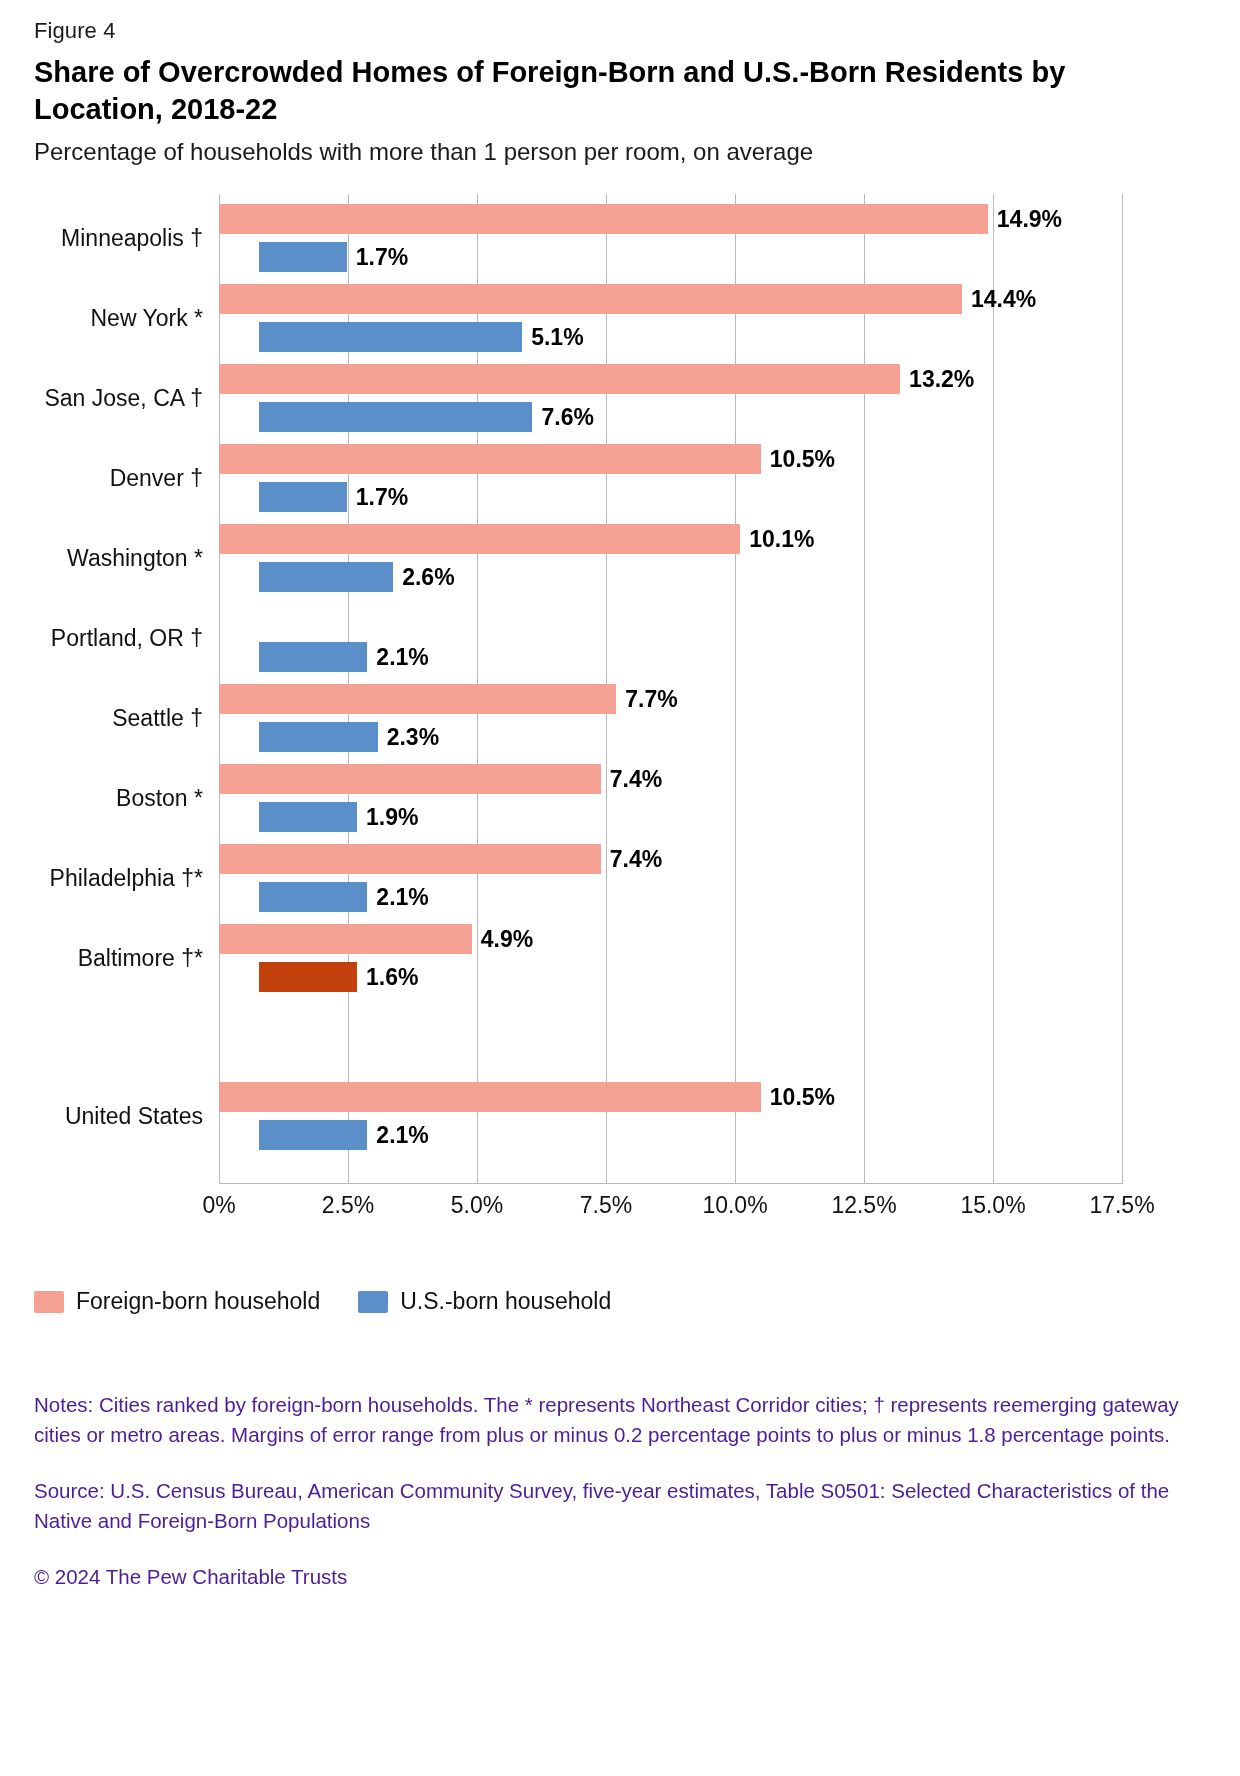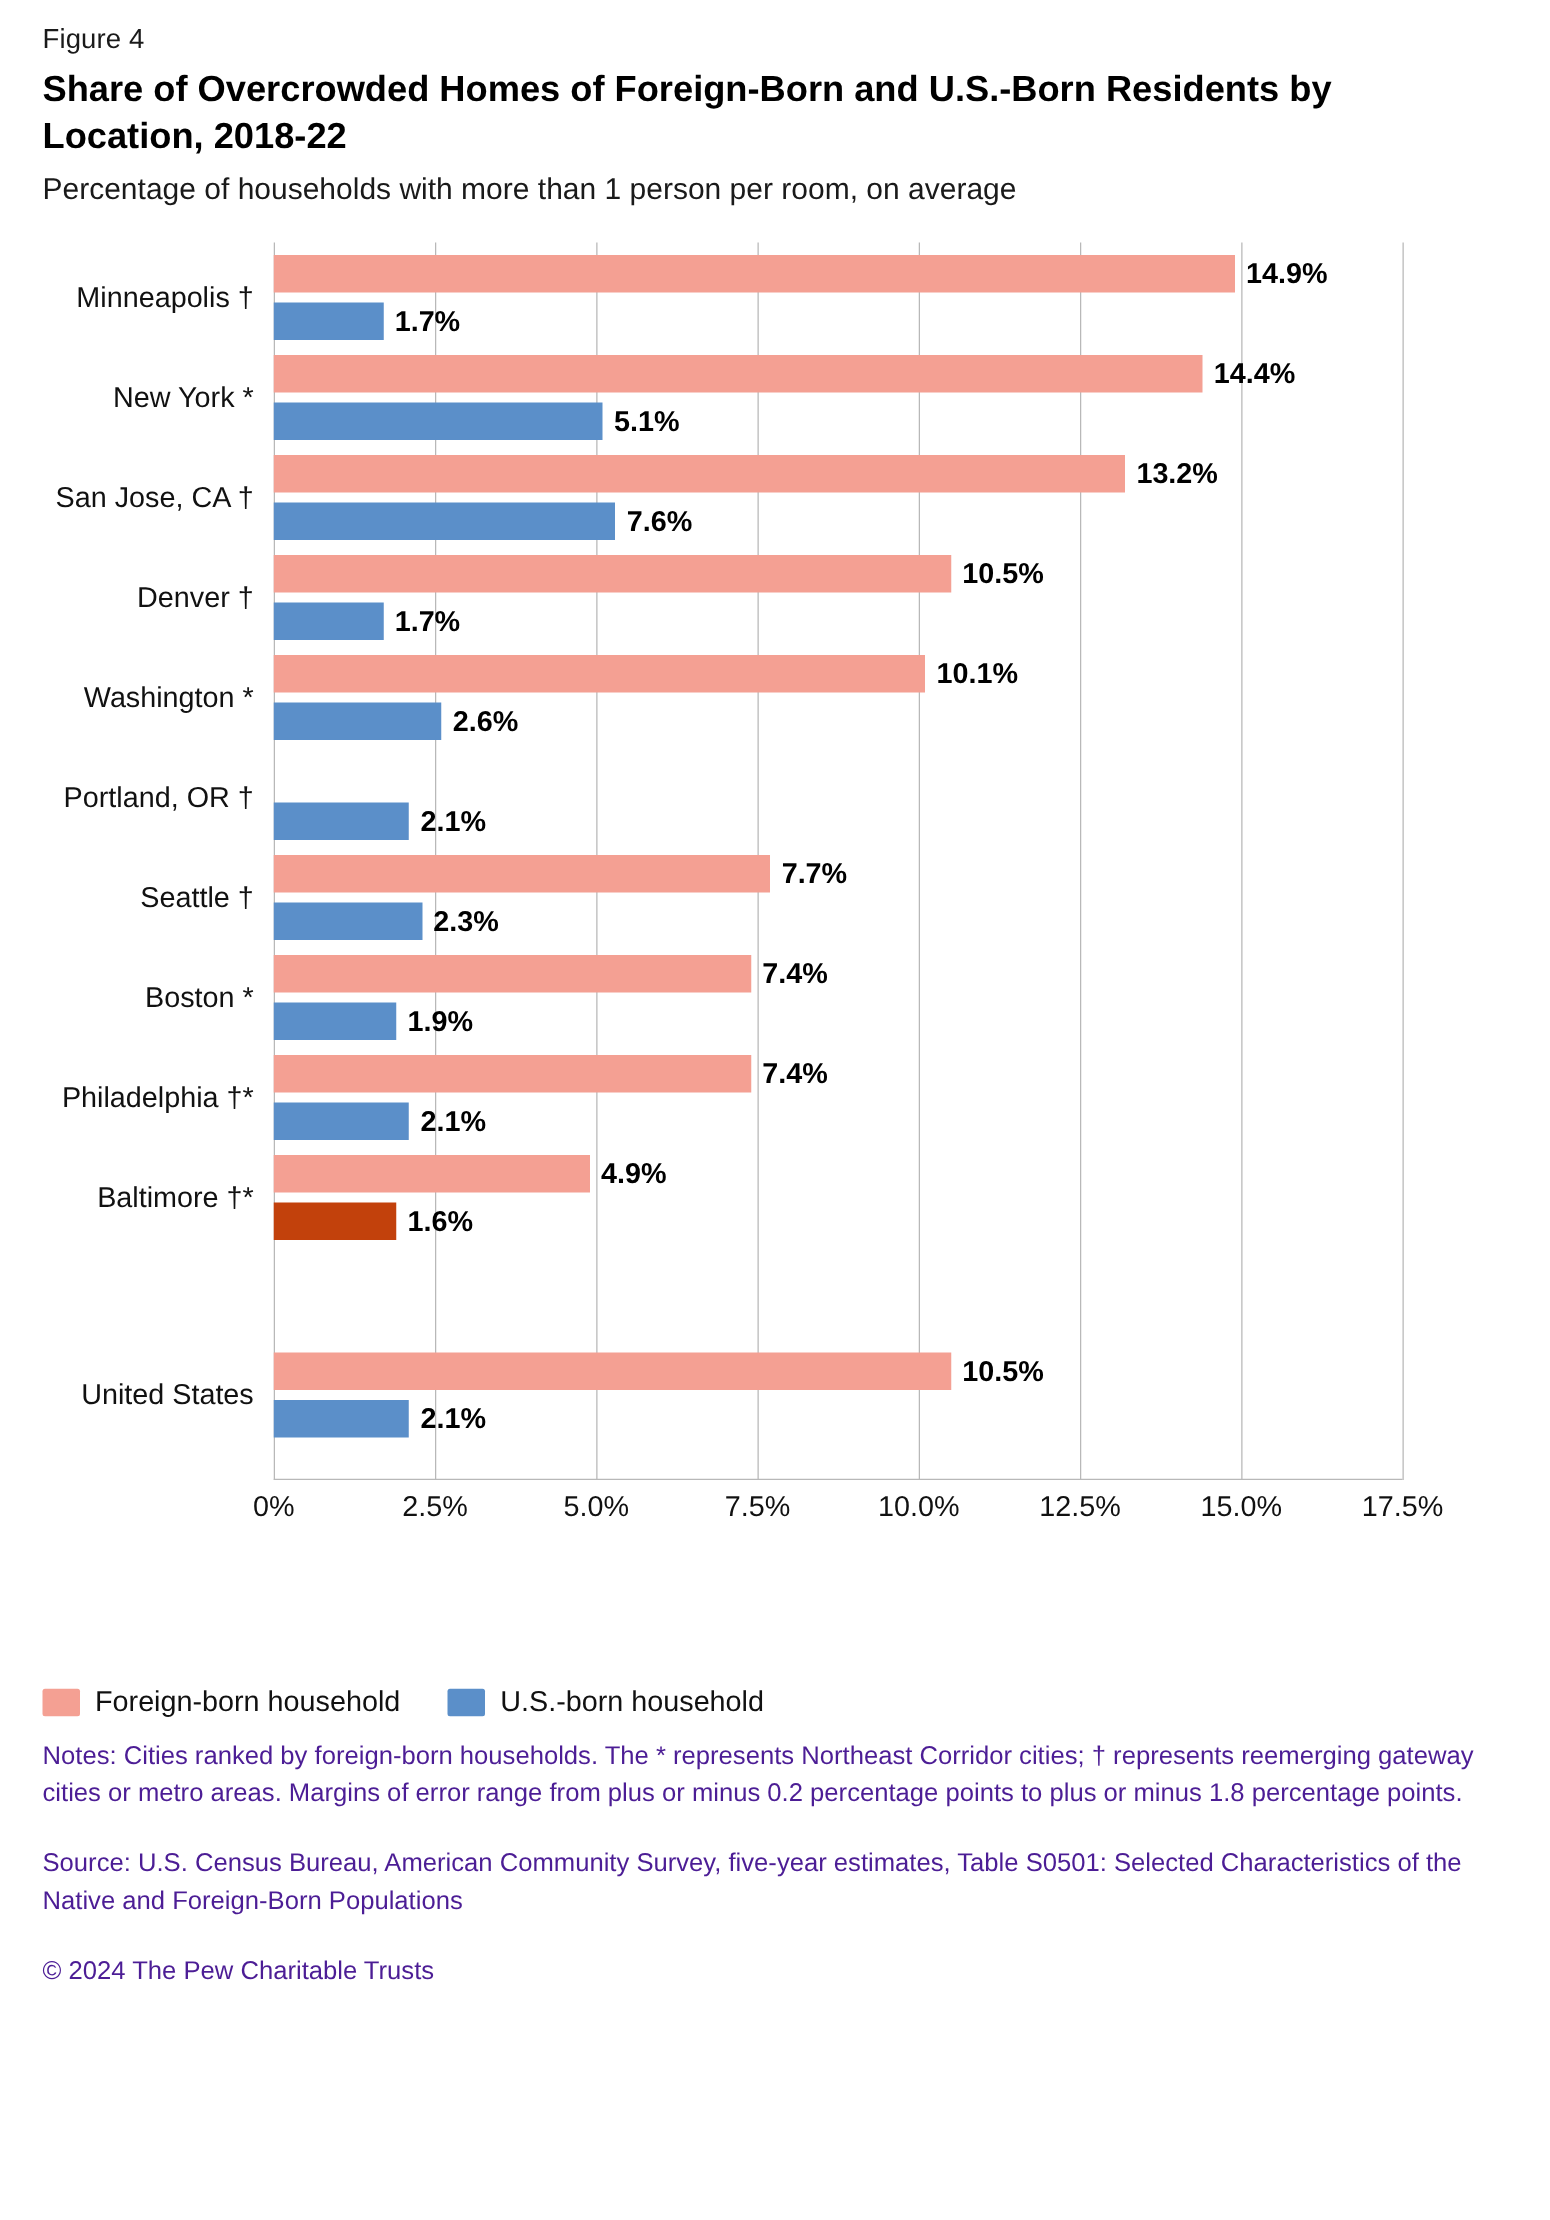--- a/index.html
+++ b/index.html
@@ -99,20 +99,21 @@
     left: 0;
     height: 30px;
   }
   .bar.fb {
     background: #f4a093;
     top: 6px;
   }
   .bar.ub {
     background: #5b8fc9;
     top: 44px;
+    margin-left: 40px;
   }
   .bar-value {
     position: absolute;
     left: calc(100% + 9px);
     top: 50%;
     transform: translateY(-50%);
     font-size: 23px;
     font-weight: bold;
     color: #000000;
     white-space: nowrap;
@@ -131,21 +132,21 @@
     transform: translateX(-50%);
     font-size: 23px;
     color: #111111;
     white-space: nowrap;
   }
 
   
   .legend {
     position: absolute;
     left: 34px;
-    top: 1348px;
+    top: 1288px;
     display: flex;
     align-items: center;
     gap: 38px;
   }
   .legend-item {
     display: flex;
     align-items: center;
     gap: 12px;
   }
   .legend-swatch {

